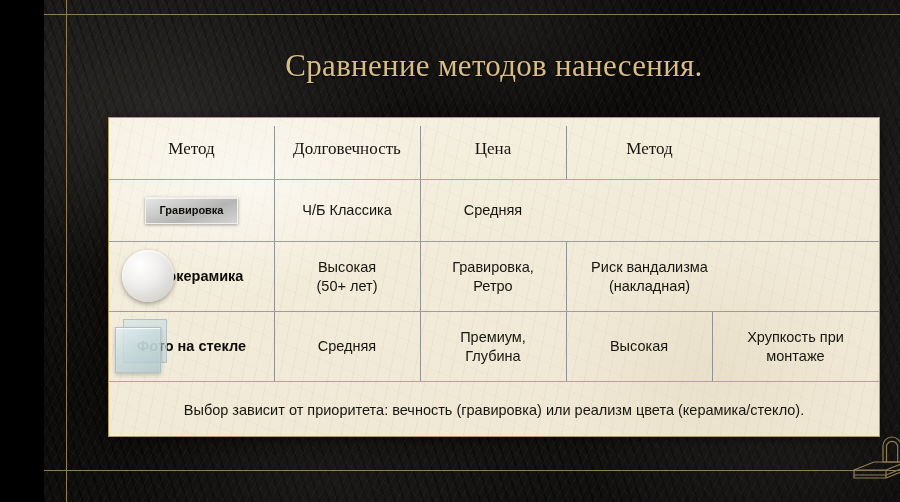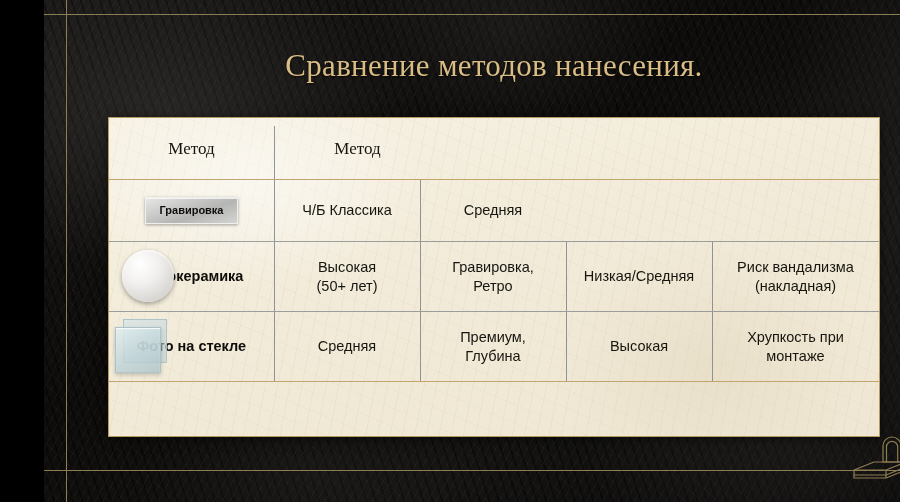--- a/index.html
+++ b/index.html
@@ -261,20 +261,22 @@
   <div class="corner-plus plus-tr"></div>
   <div class="corner-plus plus-br"></div>
 
   <div id="title">Сравнение методов нанесения.</div>
 
   <div id="panel">
     <div id="grid">
 
       <div class="row header-row">
         <div class="cell c0">Метод</div>
+        <div class="cell c1">Долговечность</div>
+        <div class="cell c3">Цена</div>
         <div class="cell c4">Метод</div>
       </div>
       <div class="rule-gold"></div>
 
       <div class="row body-row-1">
         <div class="cell c0 method-cell">
           <span class="badge-engrave">Гравировка</span>
         </div>
         <div class="cell c2 body-cell">Ч/Б Классика</div>
         <div class="cell c3 body-cell">Средняя</div>
@@ -293,21 +295,20 @@
             <span>Высокая</span><br>
             <span>(50+ лет)</span>
           </span>
         </div>
         <div class="cell c2 body-cell">
           <span>
             <span>Гравировка,</span><br>
             <span>Ретро</span>
           </span>
         </div>
-        <div class="cell c3 body-cell">Низкая/Средняя</div>
         <div class="cell c4 body-cell">
           <span>
             <span>Риск вандализма</span><br>
             <span>(накладная)</span>
           </span>
         </div>
       </div>
       <div class="rule-gray"></div>
 
       <div class="row body-row-3">
@@ -331,20 +332,21 @@
         <div class="cell c4 body-cell">
           <span>
             <span>Хрупкость при</span><br>
             <span>монтаже</span>
           </span>
         </div>
       </div>
       <div class="rule-gold"></div>
     </div>
 
+    <div id="footnote">Выбор зависит от приоритета: вечность (гравировка) или реализм цвета (керамика/стекло).</div>
   </div>
 
   <svg id="monument" viewBox="0 0 62 52">
     <g fill="none" stroke="#8d7d52" stroke-width="1.2" stroke-linejoin="round">
       <path d="M33 30 L33 14 a9 9 0 0 1 18 0 L51 30 Z"></path>
       <path d="M36.5 30 L36.5 15 a5.6 5.6 0 0 1 11.2 0 L47.7 30"></path>
       <path d="M4 38 L24 30 L56 30 L56 35 L36 43 L4 43 Z"></path>
       <path d="M4 38 L36 38 L56 30"></path>
       <path d="M36 38 L36 43"></path>
       <path d="M4 43 L4 46 L36 46 L36 43"></path>

